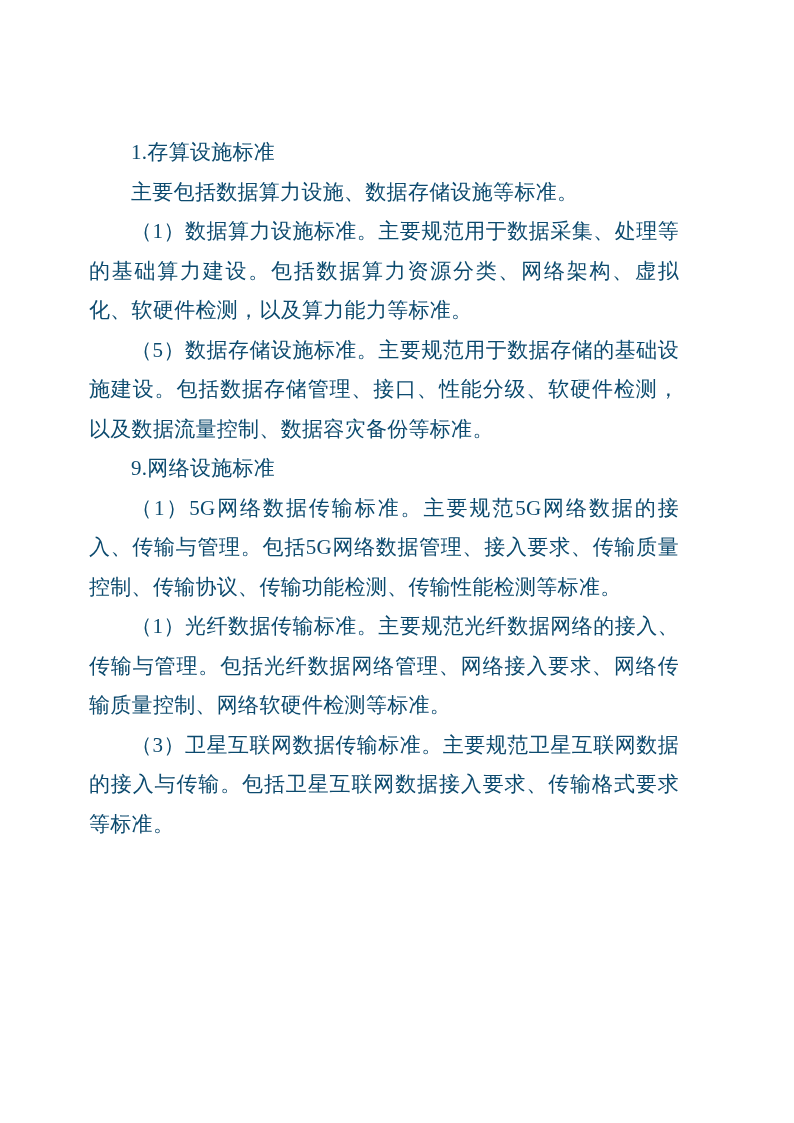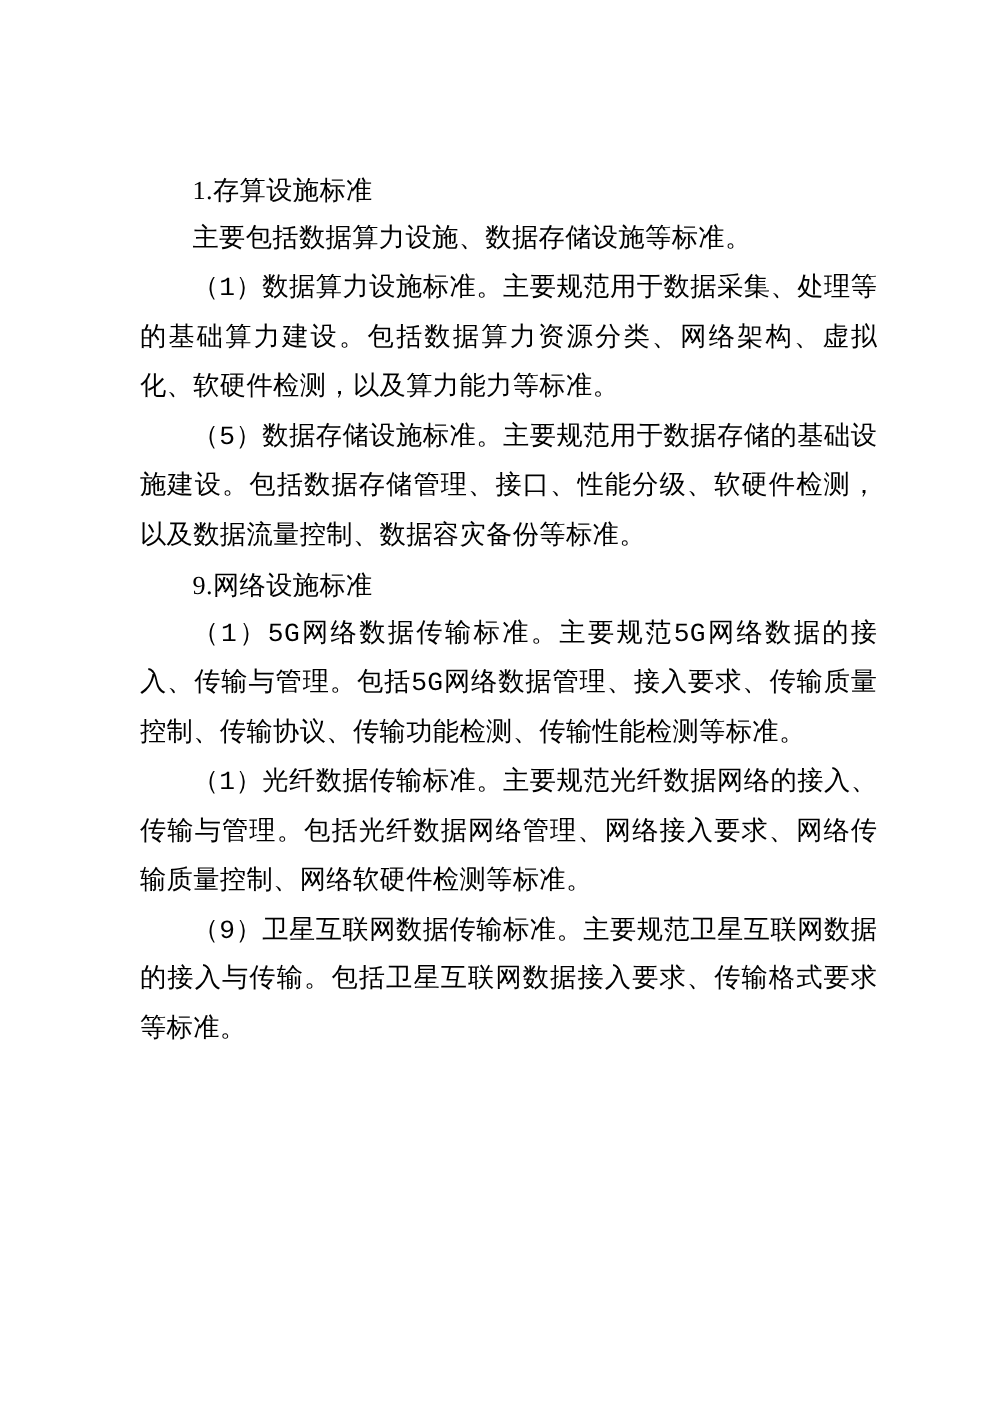--- a/index.html
+++ b/index.html
@@ -10,56 +10,55 @@
   }
   .page {
     position: relative;
     width: 794px;
     height: 1123px;
     background: #ffffff;
     overflow: hidden;
   }
   .doc-content {
     position: absolute;
-    left: 112px;
+    left: 89px;
     top: 133px;
     width: 590px;
-    color: #000000;
+    color: #0c4a6e;
   }
   .doc-heading {
     font-size: 21px;
     font-weight: normal;
     line-height: 39.5px;
     text-indent: 2em;
     text-align: justify;
     letter-spacing: 0.3px;
     white-space: normal;
   }
   .doc-para {
     font-size: 21px;
     line-height: 39.5px;
     text-indent: 2em;
     text-align: justify;
     text-justify: inter-ideograph;
     letter-spacing: 0.3px;
     overflow-wrap: break-word;
-    font-family: Liberation Mono, monospace;
   }
 </style>
 </head>
 <body>
 
 <div class="page">
   <div class="doc-content">
 
     <h2 class="doc-heading">1.存算设施标准</h2>
     <p class="doc-para">主要包括数据算力设施、数据存储设施等标准。</p>
     <p class="doc-para">（1）数据算力设施标准。主要规范用于数据采集、处理等的基础算力建设。包括数据算力资源分类、网络架构、虚拟化、软硬件检测，以及算力能力等标准。</p>
     <p class="doc-para">（5）数据存储设施标准。主要规范用于数据存储的基础设施建设。包括数据存储管理、接口、性能分级、软硬件检测，以及数据流量控制、数据容灾备份等标准。</p>
 
     <h2 class="doc-heading">9.网络设施标准</h2>
     <p class="doc-para">（1）5G网络数据传输标准。主要规范5G网络数据的接入、传输与管理。包括5G网络数据管理、接入要求、传输质量控制、传输协议、传输功能检测、传输性能检测等标准。</p>
     <p class="doc-para">（1）光纤数据传输标准。主要规范光纤数据网络的接入、传输与管理。包括光纤数据网络管理、网络接入要求、网络传输质量控制、网络软硬件检测等标准。</p>
-    <p class="doc-para">（9）卫星互联网数据传输标准。主要规范卫星互联网数据的接入与传输。包括卫星互联网数据接入要求、传输格式要求等标准。</p>
+    <p class="doc-para">（3）卫星互联网数据传输标准。主要规范卫星互联网数据的接入与传输。包括卫星互联网数据接入要求、传输格式要求等标准。</p>
 
 
   </div>
 </div>
 
 </body></html>

